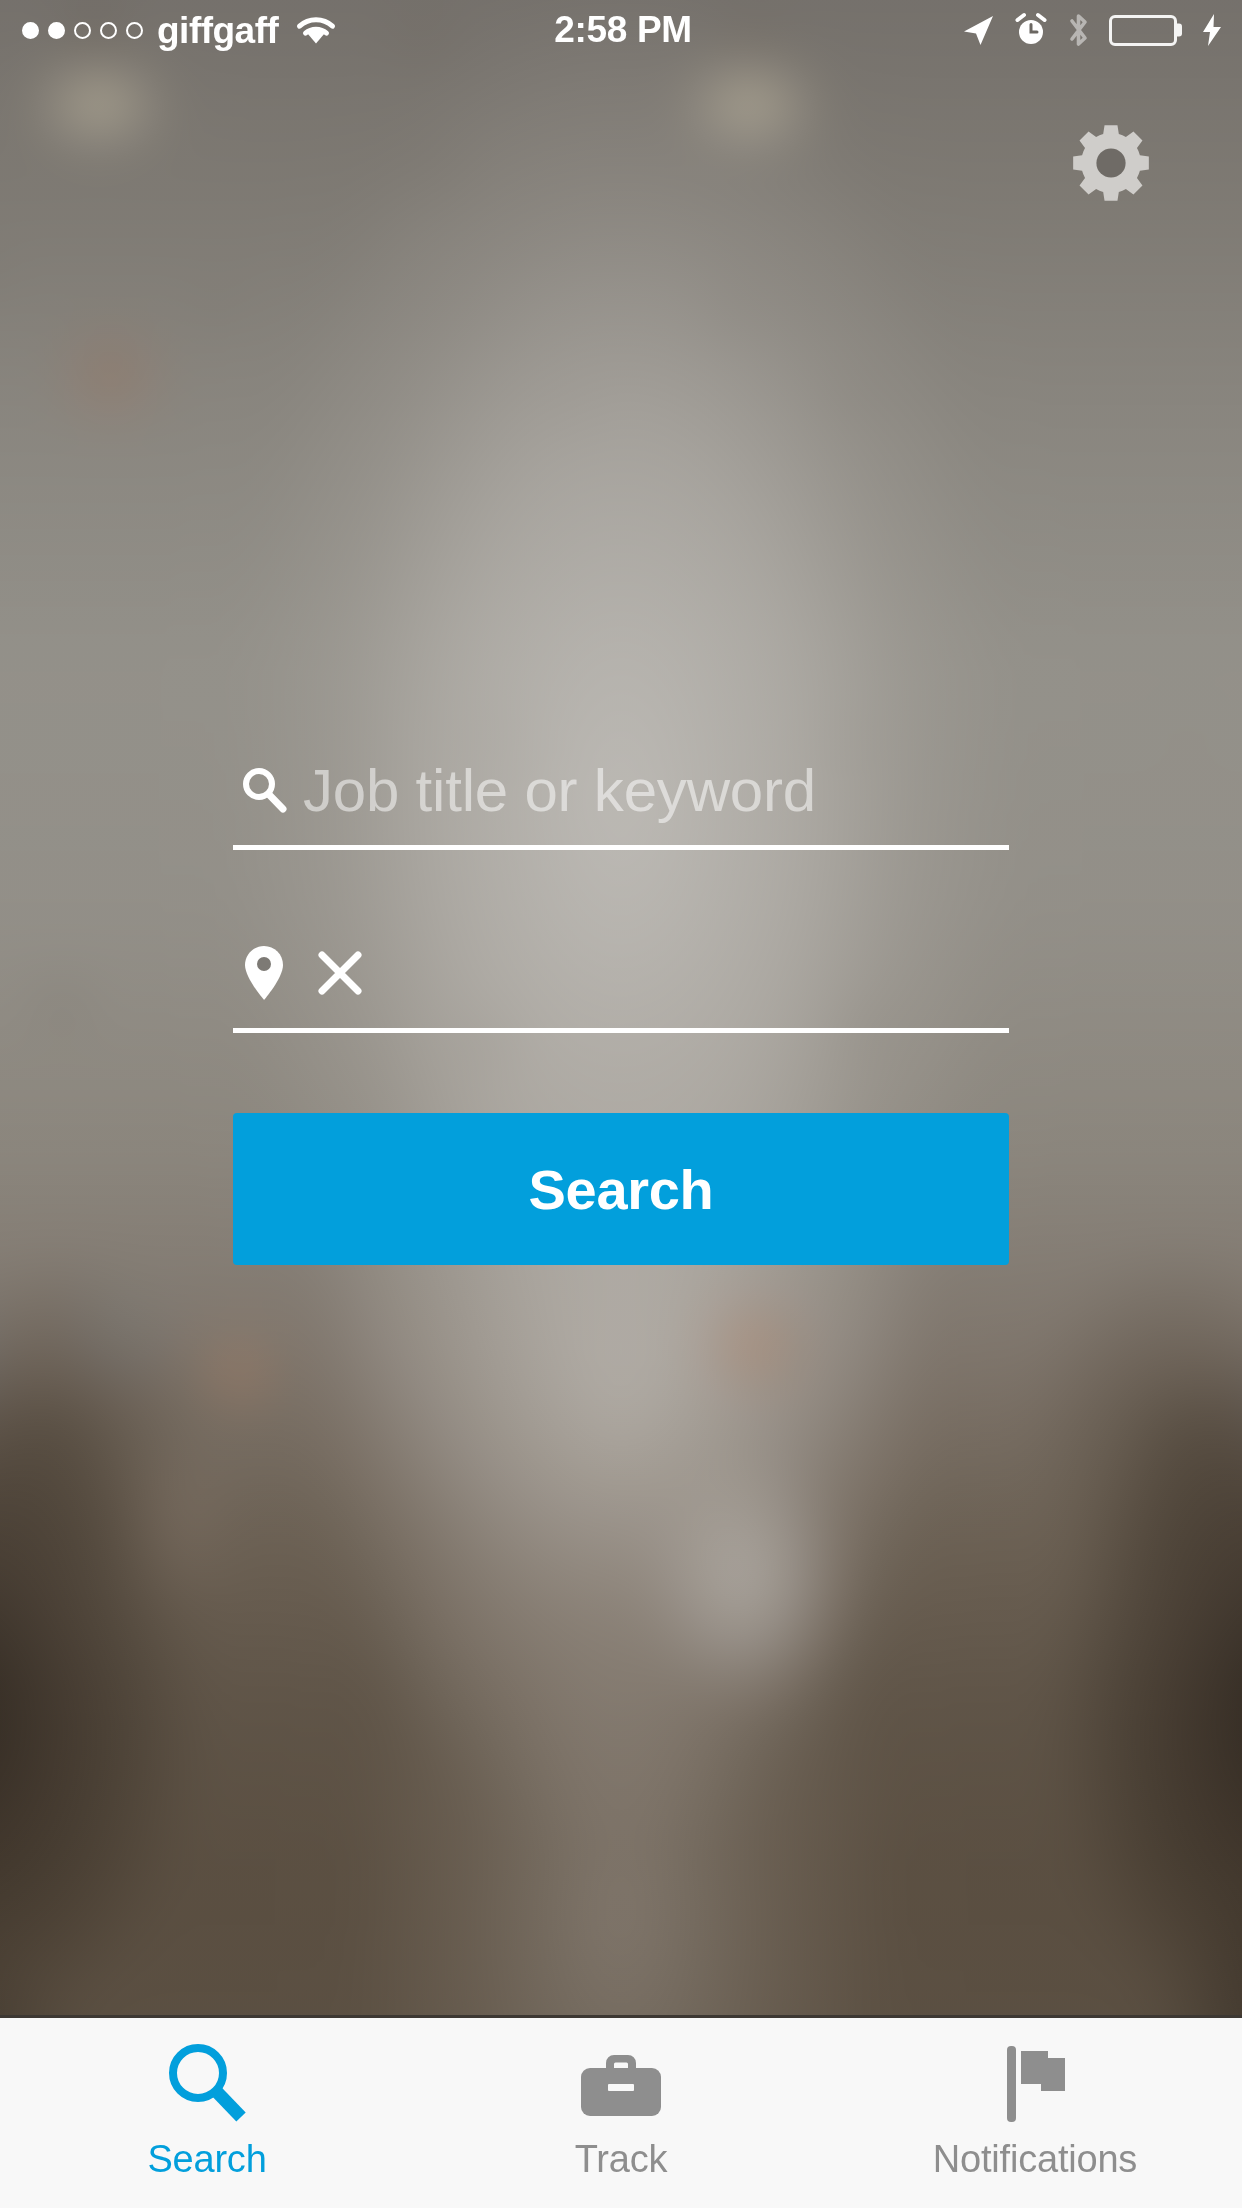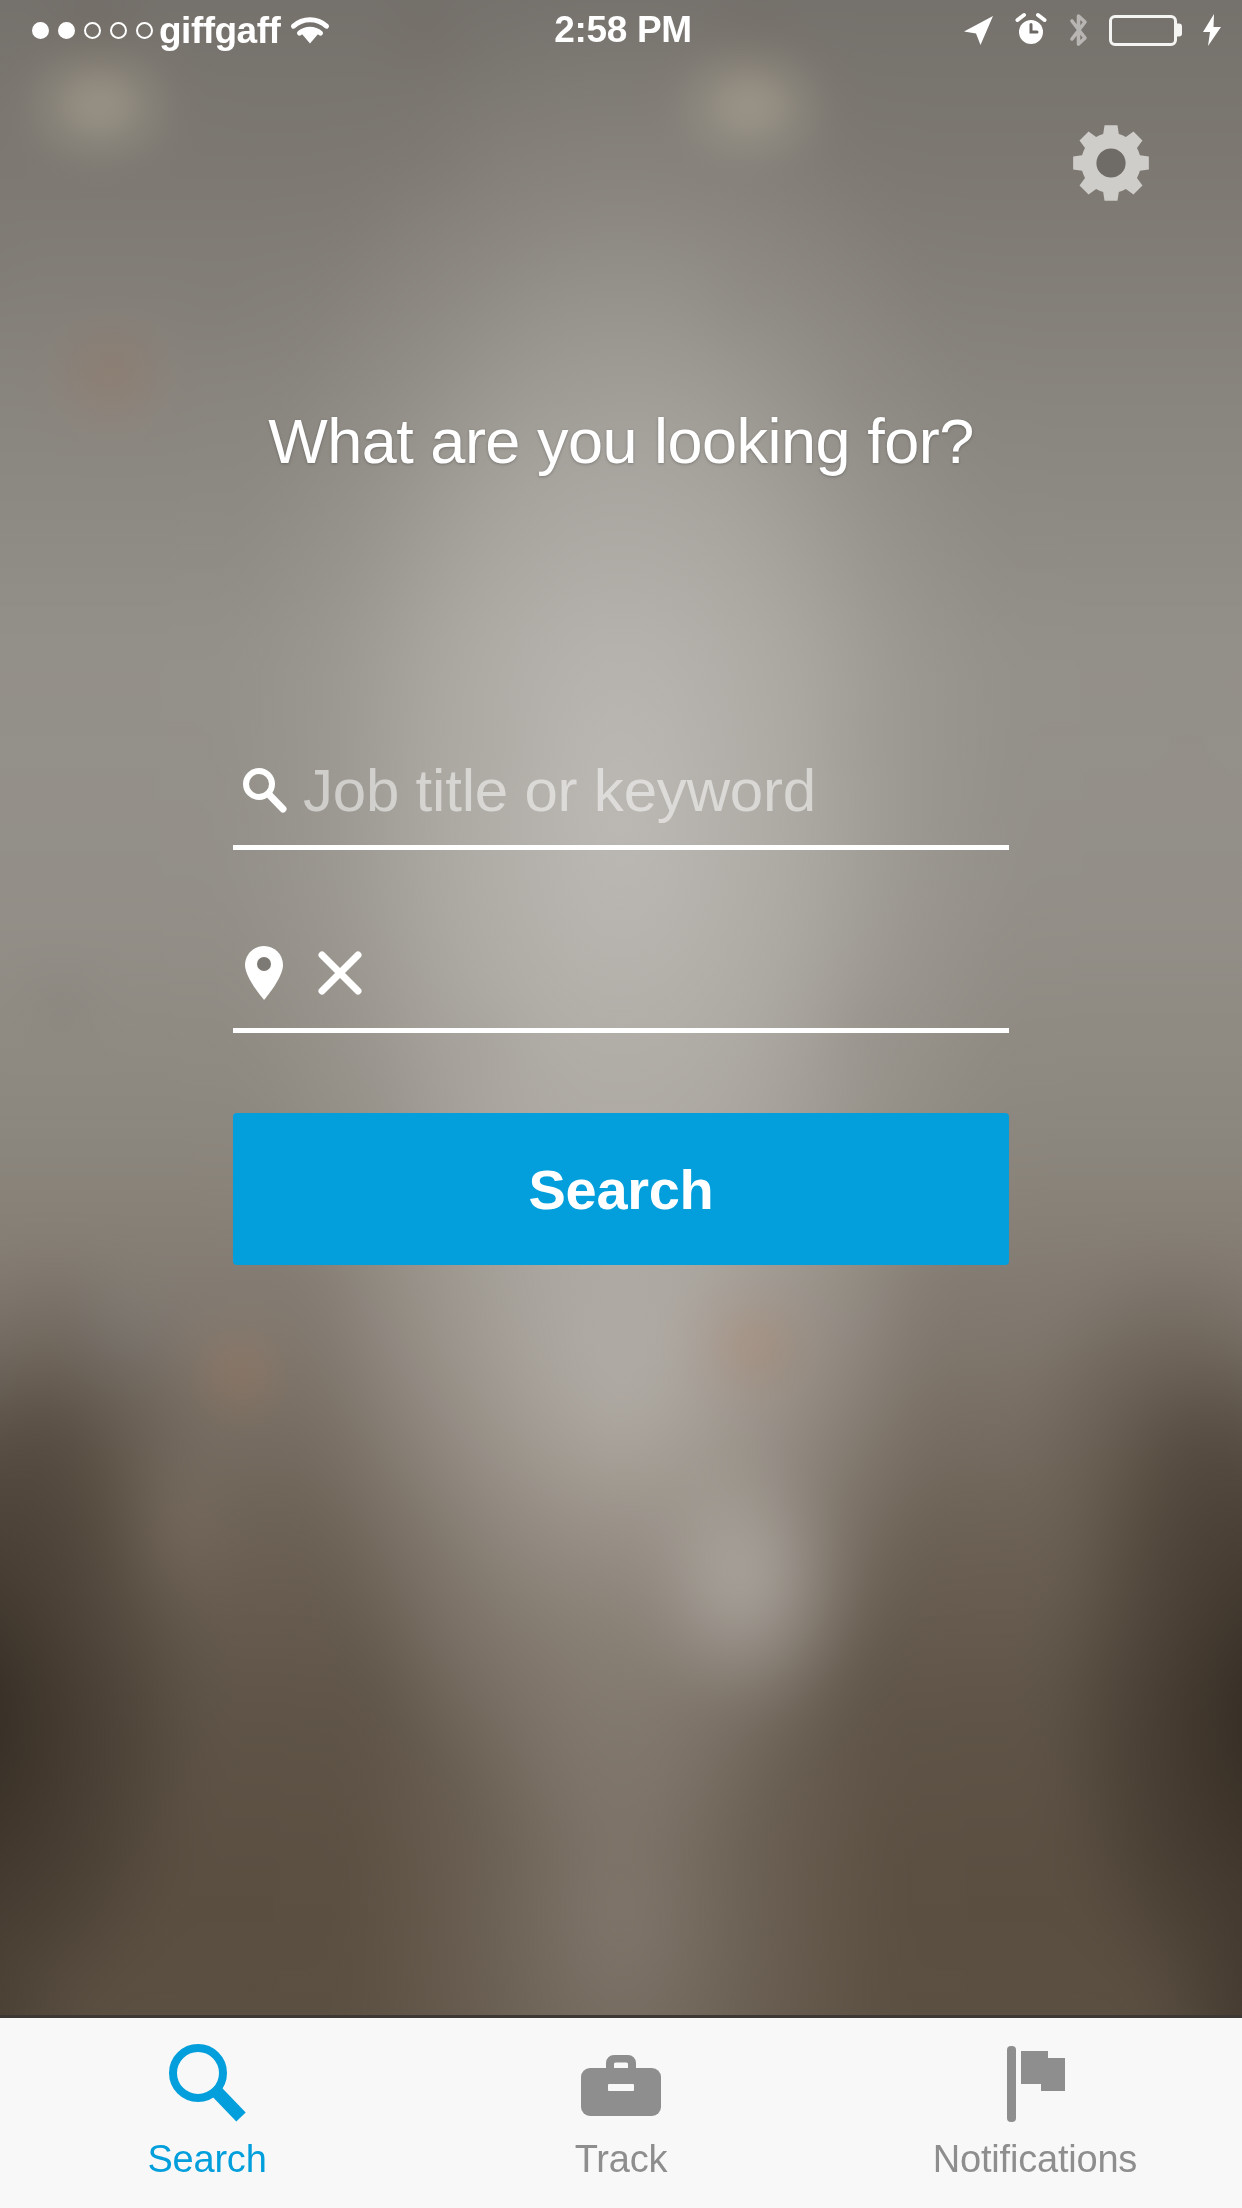--- a/index.html
+++ b/index.html
@@ -146,25 +146,25 @@
     top: 0; left: 0;
     width: 1242px;
     height: 60px;
     z-index: 50;
     color: #ffffff;
     display: flex;
     align-items: center;
   }
   .sb-left {
     position: absolute;
-    left: 32px; top: 0;
+    left: 22px; top: 0;
     height: 60px;
     display: flex;
     align-items: center;
-    gap: 4px;
+    gap: 12px;
   }
   .sb-dots { display: flex; align-items: center; gap: 9px; }
   .sb-dot {
     width: 17px; height: 17px;
     border-radius: 50%;
     border: 2.5px solid #ffffff;
     box-sizing: border-box;
   }
   .sb-dot.filled { background: #ffffff; }
   .sb-carrier {
@@ -411,21 +411,20 @@
     </div>
   </div>
 
   <div id="settings-button">
     <svg width="86" height="86" viewBox="0 0 100 100">
       <path fill="#cfcdca" d="M57.5 6 h-15 l-1.6 10.4 a35 35 0 0 0 -8.2 3.4 L23.9 13.4 L13.4 23.9 l6.4 8.8 a35 35 0 0 0 -3.4 8.2 L6 42.5 v15 l10.4 1.6 a35 35 0 0 0 3.4 8.2 l-6.4 8.8 l10.5 10.5 l8.8 -6.4 a35 35 0 0 0 8.2 3.4 L42.5 94 h15 l1.6 -10.4 a35 35 0 0 0 8.2 -3.4 l8.8 6.4 l10.5 -10.5 l-6.4 -8.8 a35 35 0 0 0 3.4 -8.2 L94 57.5 v-15 l-10.4 -1.6 a35 35 0 0 0 -3.4 -8.2 l6.4 -8.8 L76.1 13.4 l-8.8 6.4 a35 35 0 0 0 -8.2 -3.4 Z"></path>
       <circle cx="50" cy="50" r="17" fill="#6f6b66"></circle>
     </svg>
   </div>
 
-  <div id="headline">What are you looking for?</div>
 
   <div id="form">
 
     <div class="field">
       <span class="field-icon">
         <svg width="52" height="52" viewBox="0 0 52 52">
           <circle cx="21" cy="20" r="13" stroke="#ffffff" stroke-width="6" fill="none"></circle>
           <path d="M30.5 30 L45 45" stroke="#ffffff" stroke-width="7" stroke-linecap="round"></path>
         </svg>
       </span>

